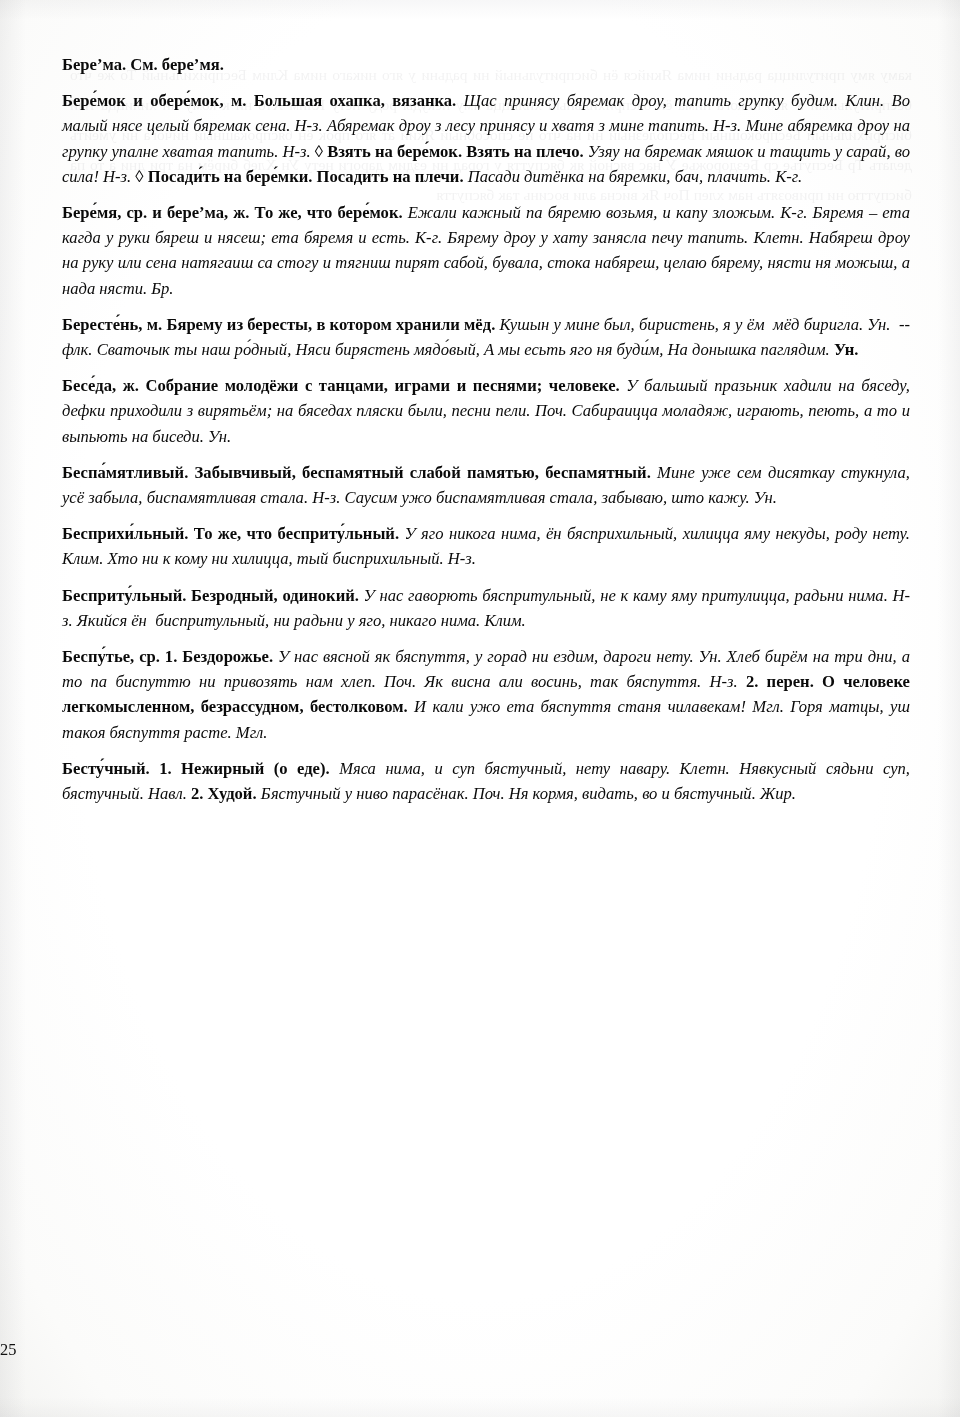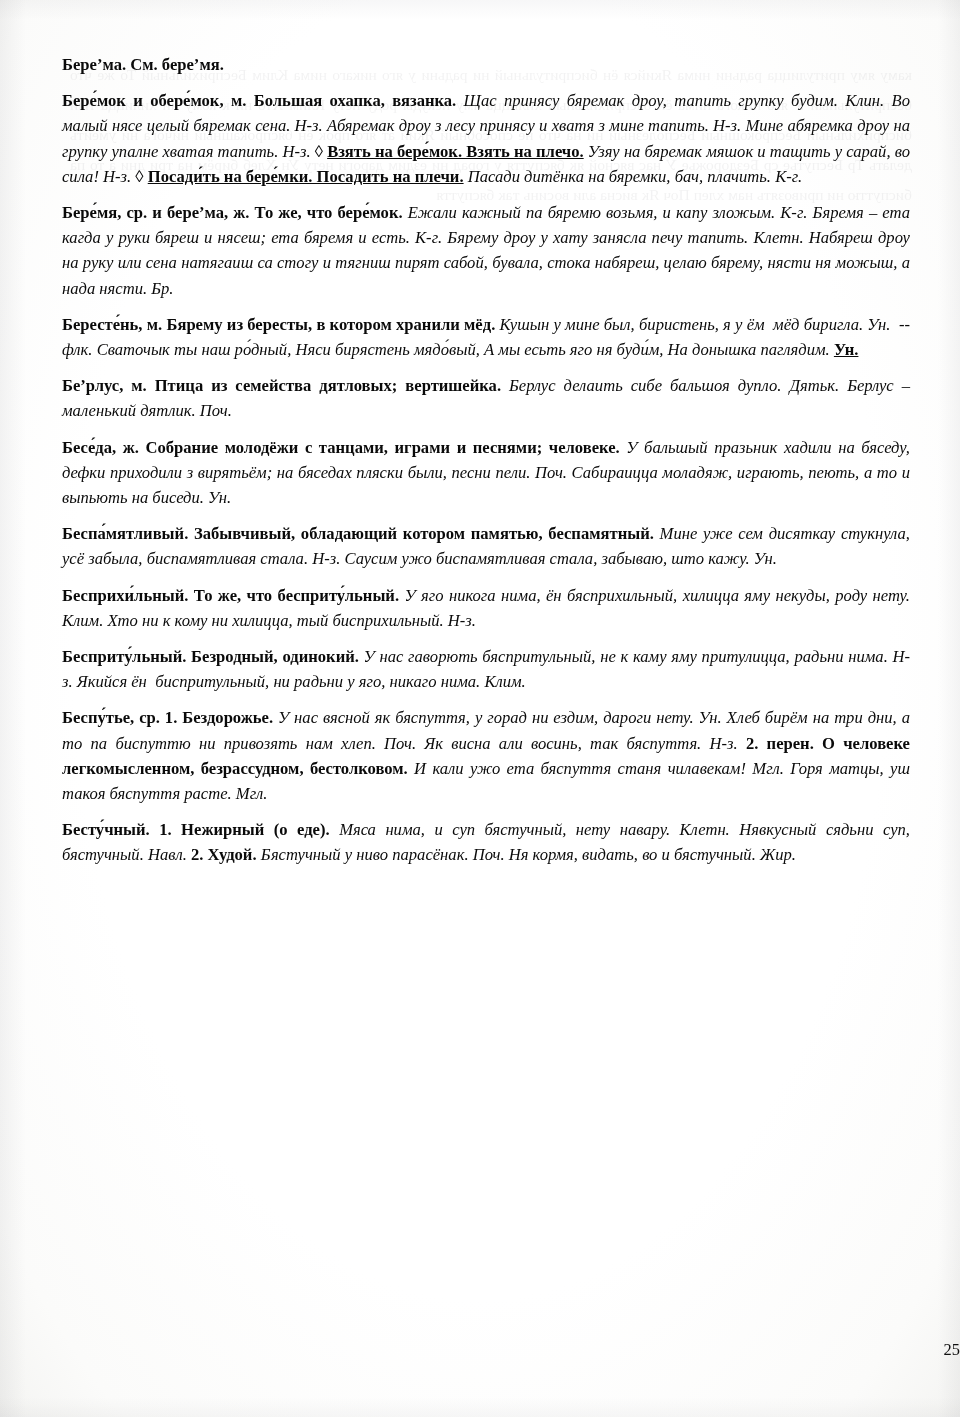--- a/index.html
+++ b/index.html
@@ -66,49 +66,48 @@
     font-size: 16.6px;
     line-height: 25.2px;
     text-align: justify;
     text-justify: inter-word;
     hyphens: manual;
   }
   .entry:last-of-type { margin-bottom: 12px; }
 
   .hw      { font-weight: bold; font-style: normal; }
   .ex      { font-style: italic; font-weight: normal; }
-  .phr     { font-weight: bold; font-style: normal; text-decoration: underline; }
+  .phr     { font-weight: bold; font-style: normal; }
   .lozenge { font-style: normal; font-weight: normal; }
 
   .folio {
     position: absolute;
     left: 0;
     right: 0;
     top: 1340px;
-    text-align: right;
+    text-align: left;
     font-size: 16.4px;
     font-family: "Liberation Serif", serif;
     color: #101010;
   }
 </style>
 </head>
 <body>
 
 <div class="page">
 
   <div class="bleed">каму яму притулицца радьни нима Якийся ён биспритульный ни радьни у яго никаго нима Клим Бесприхильный То же что беспритульный У яго никога нима ён бясприхильный хилицца яму некуды роду нету Клим Хто ни к кому ни хилицца тый бисприхильный Беспрокошный Бесполезный ни на что не способный Який ат яго прок ён бяспрокашный ничога ни умеить делать Тр Беспутье ср Бездорожье У нас вясной як бяспуття у горад ни ездим дароги нету Ун Хлеб бирём на три дни а то па биспуттю ни привозять нам хлеп Поч Як висна али восинь так бяспуття</div>
 
   <div class="content">
       <p class="entry"><span class="hw">Бере’ма. См. бере’мя.</span></p>
       <p class="entry"><span class="hw">Бере́мок и обере́мок, м. Большая охапка, вязанка.</span><span class="ex"> Щас принясу бяремак дроу, тапить групку будим. Клин. Во малый нясе целый бяремак сена. Н-з. Абяремак дроу з&nbsp;лесу принясу и хватя з мине тапить. Н-з. Мине абяремка дроу на групку упалне хватая тапить. Н-з. </span><span class="lozenge">◊ </span><span class="phr">Взять на бере́мок. Взять на плечо.</span><span class="ex"> Узяу на бяремак мяшок и тащить у сарай, во сила! Н-з. </span><span class="lozenge">◊ </span><span class="phr">Посади́ть на бере́мки. Посадить на плечи.</span><span class="ex"> Пасади дитёнка на бяремки, бач, плачить. К-г.</span></p>
       <p class="entry"><span class="hw">Бере́мя, ср. и бере’ма, ж. То же, что бере́мок.</span><span class="ex"> Ежали кажный па бяремю возьмя, и капу зложым. К-г. Бяремя – ета кагда у руки бяреш и нясеш; ета бяремя и есть. К-г. Бярему дроу у хату занясла печу тапить. Клетн. Набяреш дроу на руку или сена натягаиш са стогу и тягниш пирят сабой, бувала, стока набяреш, целаю бярему, нясти ня можыш, а нада нясти. Бр.</span></p>
       <p class="entry"><span class="hw">Бересте́нь, м. Бярему из бересты, в котором хранили мёд.</span><span class="ex"> Кушын у мине был, биристень, я у ём&nbsp; мёд биригла. Ун.&nbsp; -- флк. Сваточык ты наш ро́дный, Няси бирястень мядо́вый, А мы есьть яго ня буди́м, На донышка паглядим. </span><span class="phr">Ун.</span></p>
-      <p class="entry"><span class="hw">Бе’рлус, м. Птица из семейства дятловых; вертишейка.</span><span class="ex"> Берлус делаить сибе бальшоя дупло. Дятьк. Берлус – маленький дятлик. Поч.</span></p>
       <p class="entry"><span class="hw">Бесе́да, ж. Собрание молодёжи с танцами, играми и песнями; человеке.</span><span class="ex"> У бальшый празьник хадили на бяседу, дефки приходили з вирятьём; на бяседах пляски были, песни пели. Поч. Сабираицца моладяж, играють, пеють, а то и выпьють на биседи. Ун.</span></p>
-      <p class="entry"><span class="hw">Беспа́мятливый. Забывчивый, обладающий котором памятью, беспамятный.</span><span class="ex"> Мине уже сем дисяткау стукнула, усё забыла, биспамятливая стала. Н-з. Саусим ужо биспамятливая стала, забываю, што кажу. Ун.</span></p>
+      <p class="entry"><span class="hw">Беспа́мятливый. Забывчивый, беспамятный слабой памятью, беспамятный.</span><span class="ex"> Мине уже сем дисяткау стукнула, усё забыла, биспамятливая стала. Н-з. Саусим ужо биспамятливая стала, забываю, што кажу. Ун.</span></p>
       <p class="entry"><span class="hw">Бесприхи́льный. То же, что бесприту́льный.</span><span class="ex"> У яго никога нима, ён бясприхильный, хилицца яму некуды, роду нету. Клим. Хто ни к кому ни хилицца, тый бисприхильный. Н-з.</span></p>
       <p class="entry"><span class="hw">Бесприту́льный. Безродный, одинокий.</span><span class="ex"> У нас гаворють бяспритульный, не к каму яму притулицца, радьни нима. Н-з. Якийся ён&nbsp; биспритульный, ни радьни у яго, никаго нима. Клим.</span></p>
       <p class="entry"><span class="hw">Беспу́тье, ср. 1. Бездорожье.</span><span class="ex"> У нас вясной як бяспуття, у горад ни ездим, дароги нету. Ун. Хлеб бирём на три дни, а то па биспуттю ни привозять нам хлеп. Поч. Як висна али восинь, так бяспуття. Н-з. </span><span class="hw">2. перен. О человеке легкомысленном, безрассудном, бестолковом.</span><span class="ex"> И кали ужо ета бяспуття станя чилавекам! Мгл. Горя матцы, уш такоя бяспуття расте. Мгл.</span></p>
       <p class="entry"><span class="hw">Бесту́чный. 1. Нежирный (о еде).</span><span class="ex"> Мяса нима, и суп бястучный, нету навару. Клетн. Нявкусный сядьни суп, бястучный. Навл. </span><span class="hw">2. Худой.</span><span class="ex"> Бястучный у ниво парасёнак. Поч. Ня кормя, видать, во и бястучный. Жир.</span></p>
     </div>
 
   <div class="folio">25</div>
 
 </div>
 

